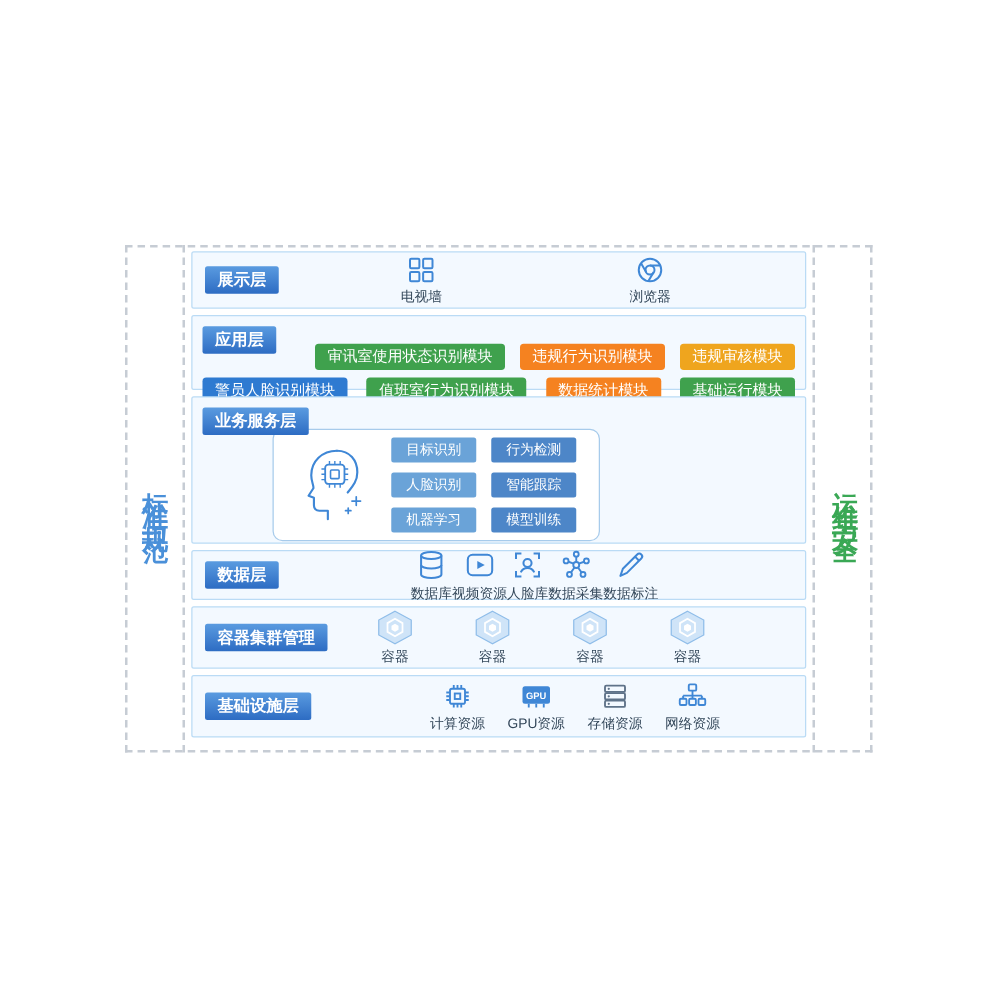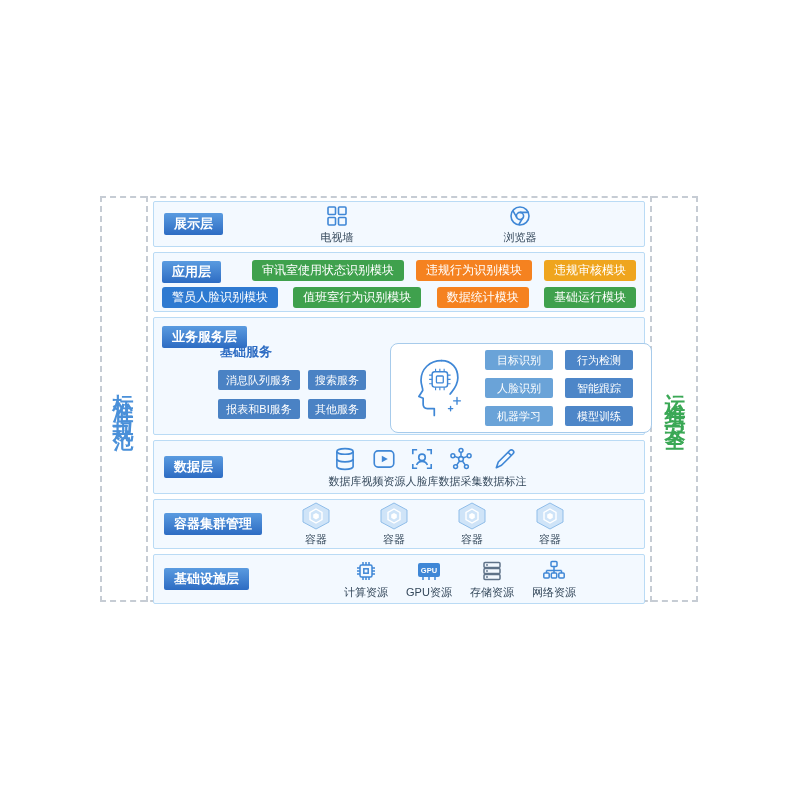--- a/index.html
+++ b/index.html
@@ -21,21 +21,21 @@
        border-radius:2px;box-sizing:border-box;}
   .layer-label{display:inline-block;background:linear-gradient(180deg,#5a9be0,#2d6cc3);
        color:#fff;font-size:13px;font-weight:700;padding:4px 10px;border-radius:2px;
        line-height:1.1;white-space:nowrap;}
   .icon-item{display:flex;flex-direction:column;align-items:center;gap:2px;}
   .icon-label{font-size:11px;color:#33475a;white-space:nowrap;}
   
   .row1{height:46px;display:flex;align-items:center;padding:0 10px;}
   .row1-items{flex:1;display:flex;justify-content:center;gap:150px;}
   
-  .row2{height:60px;padding:7px 8px;}
+  .row2{height:60px;padding:22px 8px;}
   .row2 .layer-label{position:absolute;left:8px;top:8px;}
   .app-a{display:flex;justify-content:space-between;gap:8px;margin:0 0 6px 90px;}
   .app-b{display:flex;justify-content:space-between;gap:8px;}
   .pill{color:#fff;font-size:12px;text-align:left;padding:3px 10px;border-radius:3px;
         white-space:nowrap;line-height:1.25;}
   .green{background:#3fa14d}.orange{background:#f58220}
   .amber{background:#efa51e}.bluem{background:#2e7ad1}
   
   .row3{height:118px;}
   .row3 .layer-label{position:absolute;left:8px;top:8px;}
@@ -44,21 +44,21 @@
   .basic-grid{display:grid;grid-template-columns:82px 58px;gap:9px 8px;}
   .chip{color:#fff;font-size:11px;text-align:center;padding:4px 2px;border-radius:2px;
         line-height:1.1;white-space:nowrap;}
   .chip-basic{background:#4a82c4;}
   .ai-box{background:#fff;border:1px solid #a7cbeb;border-radius:8px;display:flex;
           align-items:center;gap:16px;padding:6px 18px;}
   .ai-grid{display:grid;grid-template-columns:68px 68px;gap:8px 12px;}
   .chip-light{background:#6aa3d8}.chip-dark{background:#4d86c8}
   
   .hrow{display:flex;align-items:center;padding:4px 10px;}
-  .row4{height:54px;}
+  .row4{height:40px;}
   .row4-items{flex:1;display:flex;justify-content:center;padding:0 28px 0 26px;}
   .row5{height:50px;}
   .row5-items{flex:1;display:flex;justify-content:space-between;padding:0 68px 0 38px;}
   .row6{height:50px;gap:47px;}
   .row6-items{flex:1;display:flex;justify-content:space-between;padding:0 58px 0 48px;}
   svg{display:block;}
 </style>
 </head>
 <body>
 
@@ -114,29 +114,20 @@
         <span class="pill bluem">警员人脸识别模块</span>
         <span class="pill green">值班室行为识别模块</span>
         <span class="pill orange">数据统计模块</span>
         <span class="pill green">基础运行模块</span>
       </div>
     </div>
 
     <div class="row row3">
       <span class="layer-label">业务服务层</span>
       <div class="biz">
-        <div>
-          <div class="basic-title">基础服务</div>
-          <div class="basic-grid">
-            <span class="chip chip-basic">消息队列服务</span>
-            <span class="chip chip-basic">搜索服务</span>
-            <span class="chip chip-basic">报表和BI服务</span>
-            <span class="chip chip-basic">其他服务</span>
-          </div>
-        </div>
         <div class="ai-box">
           <span>
             <svg width="60" height="66" viewBox="0 0 70 74" fill="none" stroke="#3f87d6" stroke-width="2">
               <path d="M38 5 C 24 5 14 15 14 28 c0 6 2.5 9.5 2 12 l-4.5 7 5 2 0 7 c0 3 2 5 5 5 l8 0 0 8" stroke-linejoin="round" stroke-linecap="round"></path>
               <path d="M38 5 c12 0 19 9 19 20 0 9 -5 14 -9 19" stroke-linecap="round"></path>
               <rect x="27" y="18" width="18" height="18" rx="3" stroke-width="1.7"></rect>
               <rect x="32" y="23" width="8" height="8" rx="1" stroke-width="1.5"></rect>
               <path d="M31 18v-3.5 M36 18v-3.5 M41 18v-3.5 M31 36v3.5 M36 36v3.5 M41 36v3.5 M27 22h-3.5 M27 27h-3.5 M27 32h-3.5 M45 22h3.5 M45 27h3.5 M45 32h3.5" stroke-width="1.3"></path>
               <path d="M52 52h8 M56 48v8 M46 61h5 M48.5 58.5v5" stroke-width="1.6" stroke-linecap="round"></path>
             </svg>

